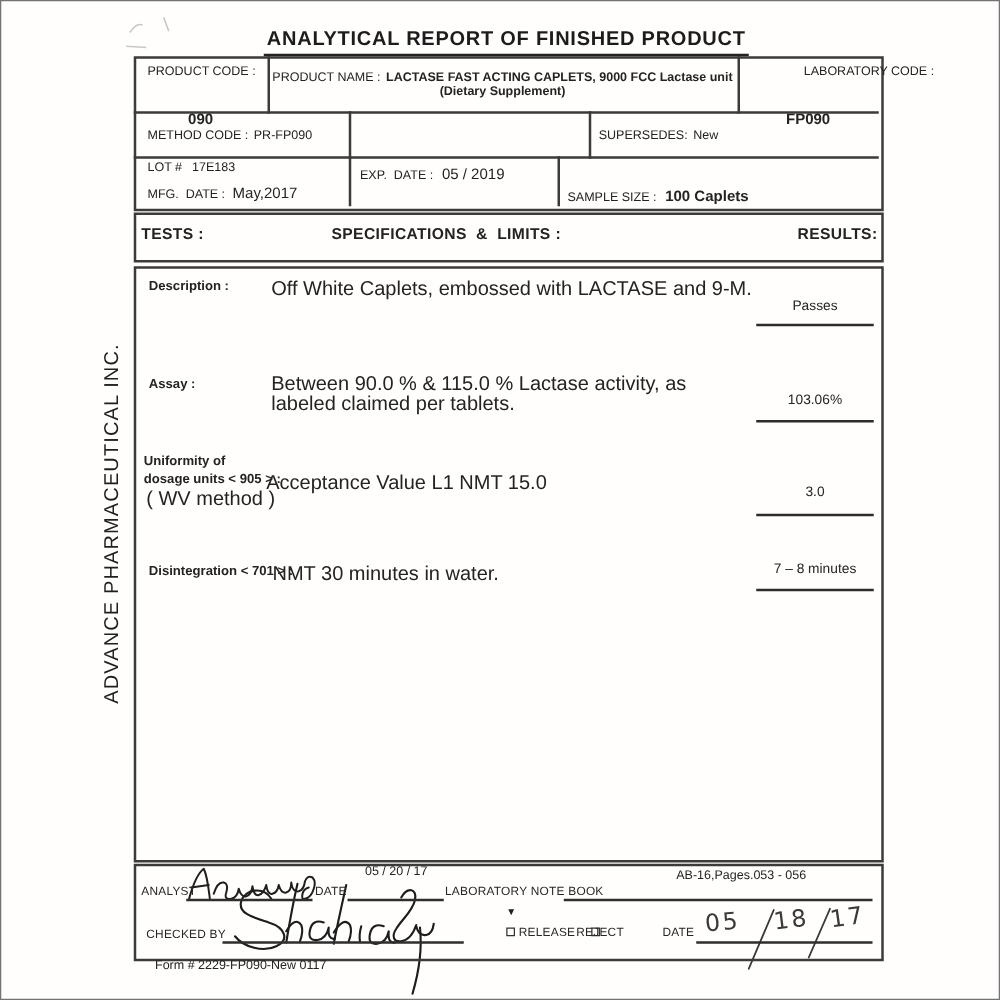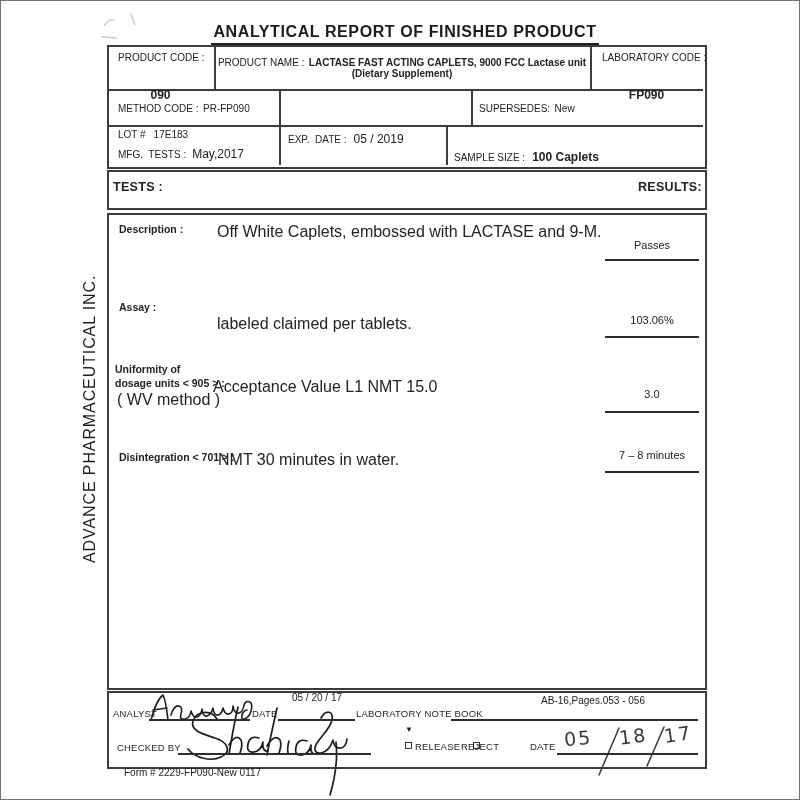--- a/index.html
+++ b/index.html
@@ -80,63 +80,65 @@
   <div class="vline" style="left:278px;top:124px;width:2px;height:40px;"></div>
   <div class="vline" style="left:445px;top:124px;width:2px;height:40px;"></div>
 
   <div class="abs t10 pre" style="left:117px;top:51px;">PRODUCT CODE :</div>
   <div class="abs t12b ctr" style="left:106px;top:69px;width:107px;">090</div>
   <div class="abs ctr" style="left:215px;top:51px;width:372px;">
     <span class="t10 pre">PRODUCT NAME :</span>
     <span class="t10b pre">LACTASE FAST ACTING CAPLETS, 9000 FCC Lactase unit</span>
   </div>
   <div class="abs t10b ctr" style="left:215px;top:67px;width:372px;">(Dietary Supplement)</div>
-  <div class="abs t10 pre" style="left:576px;top:51px;padding-left:25px;">LABORATORY CODE :</div>
+  <div class="abs t10 pre" style="left:617px;top:51px;padding-left:25px;">LABORATORY CODE :</div>
   <div class="abs t12b ctr" style="left:589px;top:69px;width:113px;">FP090</div>
 
   <div class="abs" style="left:117px;top:97px;">
     <span class="t10 pre">METHOD CODE :</span>
     <span class="t10 pre">PR-FP090</span>
   </div>
   <div class="abs" style="left:478px;top:97px;">
     <span class="t10 pre">SUPERSEDES:</span>
     <span class="t10 pre">New</span>
   </div>
 
   <div class="abs bl" style="left:117px;top:128px;gap:8px;">
     <span class="t10 pre">LOT #</span>
     <span class="t10 pre">17E183</span>
   </div>
   <div class="abs bl" style="left:117px;top:146px;gap:6px;">
-    <span class="t10 pre">MFG.  TESTS :</span>
+    <span class="t10 pre">MFG.  DATE :</span>
     <span class="t12 pre">May,2017</span>
   </div>
   <div class="abs bl" style="left:287px;top:131px;gap:7px;">
     <span class="t10 pre">EXP.  DATE :</span>
     <span class="t12 pre">05 / 2019</span>
   </div>
   <div class="abs bl" style="left:453px;top:131px;gap:7px;">
     <span class="t10 pre">SAMPLE SIZE :</span>
     <span class="t12b pre">100 Caplets</span>
   </div>
 
   <div class="box" style="left:106px;top:169px;width:596px;height:36px;"></div>
   <div class="abs hdr pre" style="left:112px;top:179px;">TESTS :</div>
+  <div class="abs hdr pre ctr" style="left:236px;top:179px;width:240px;">SPECIFICATIONS  &amp;  LIMITS :</div>
   <div class="abs hdr pre" style="left:601px;top:179px;padding-left:36px;">RESULTS:</div>
 
   <div class="vtext" style="left:80px;top:250px;height:312px;">ADVANCE PHARMACEUTICAL INC.</div>
 
   <div class="box" style="left:106px;top:212px;width:596px;height:473px;"></div>
 
   <div class="abs tname pre" style="left:118px;top:222px;">Description :</div>
   <div class="abs tspec pre" style="left:216px;top:222px;">Off White Caplets, embossed with LACTASE and 9-M.</div>
   <div class="abs tres ctr" style="left:604px;top:238px;width:94px;">Passes</div>
   <div class="rline" style="top:258px;"></div>
 
   <div class="abs tname pre" style="left:118px;top:300px;">Assay :</div>
+  <div class="abs tspec pre" style="left:216px;top:298px;">Between 90.0 % &amp; 115.0 % Lactase activity, as</div>
   <div class="abs tspec pre" style="left:216px;top:314px;">labeled claimed per tablets.</div>
   <div class="abs tres ctr" style="left:604px;top:313px;width:94px;">103.06%</div>
   <div class="rline" style="top:335px;"></div>
 
   <div class="abs tname pre" style="left:114px;top:362px;">Uniformity of</div>
   <div class="abs tname pre" style="left:114px;top:376px;">dosage units &lt; 905 &gt; :</div>
   <div class="abs tspec pre" style="left:116px;top:390px;">( WV method )</div>
   <div class="abs tspec pre" style="left:212px;top:377px;">Acceptance Value L1 NMT 15.0</div>
   <div class="abs tres ctr" style="left:604px;top:387px;width:94px;">3.0</div>
   <div class="rline" style="top:410px;"></div>

